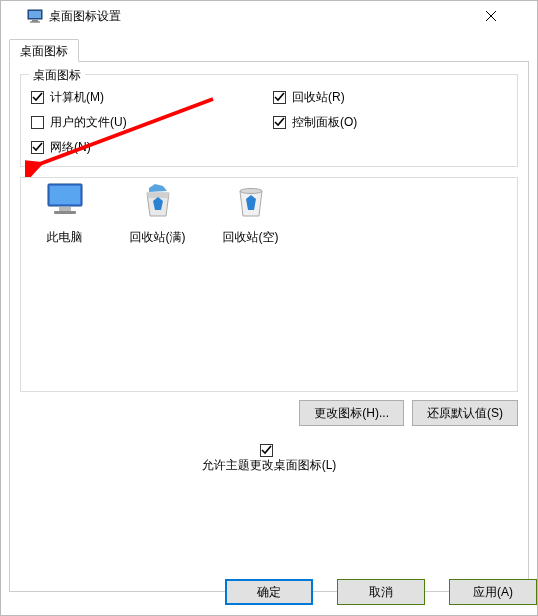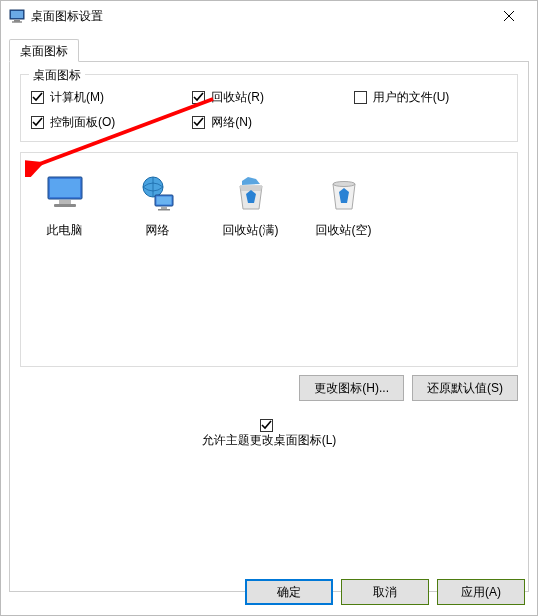--- a/index.html
+++ b/index.html
@@ -10,21 +10,21 @@
       width: 538px;
       height: 616px;
       position: relative;
       border: 1px solid #bbb;
     }
     
     .titlebar {
       height: 30px;
       display: flex;
       align-items: center;
-      padding: 0 8px;
+      padding: 0 26px;
       background: #fff;
     }
     .titlebar-icon {
       width: 16px; height: 16px;
       margin-right: 6px;
     }
     .titlebar-text { color: #000; font-size: 12px; }
     .titlebar-close {
       margin-left: auto;
       width: 40px; height: 30px;
@@ -69,21 +69,21 @@
     .groupbox-title {
       position: absolute;
       top: -8px; left: 8px;
       background: #fff;
       padding: 0 4px;
       color: #000;
     }
     
     .checkbox-grid {
       display: grid;
-      grid-template-columns: 1fr 1fr 1fr;
+      grid-template-columns: 1fr 1fr;
       row-gap: 10px;
       column-gap: 10px;
       gap: 8px;
     }
     .checkbox-item {
       display: flex;
       align-items: center;
       cursor: pointer;
     }
     .checkbox-box {
@@ -92,21 +92,21 @@
       margin-right: 6px;
       display: flex; align-items: center; justify-content: center;
       background: #fff;
     }
     .checkbox-box svg { width: 11px; height: 11px; display: none; }
     .checkbox-item.checked .checkbox-box svg { display: block; }
     
     .icon-panel {
       border: 1px solid #ddd;
       height: 215px;
-      padding: 20px 6px;
+      padding: 2px 6px;
       background: #fff;
     }
     .icon-row {
       display: flex;
       gap: 18px;
     }
     .icon-item {
       width: 75px;
       text-align: center;
       cursor: pointer;
@@ -134,23 +134,23 @@
       cursor: pointer;
       font-family: inherit;
     }
     .bottom-check {
       margin-top: 18px;
       flex-direction: column;
     }
     
     .dialog-bottom {
       position: absolute;
-      bottom: 10px; right: 12px;
-      display: flex;
-      gap: 8px;
+      bottom: 10px; right: 0;
+      display: flex;
+      gap: 24px;
     }
     .dialog-btn {
       width: 88px; height: 26px;
       border: 1px solid #4d7c0f;
       background: #e1e1e1;
       font-size: 12px;
       cursor: pointer;
       font-family: inherit;
     }
     .dialog-btn.default { border: 2px solid #0078d7; line-height: 22px; }
@@ -255,31 +255,20 @@
         <svg class="icon-svg" viewBox="0 0 42 42">
           <rect x="4" y="4" width="34" height="22" rx="1" fill="#3a7ad9" stroke="#1a4a8a"></rect>
           <rect x="6" y="6" width="30" height="18" fill="#5aa5f0"></rect>
           <rect x="15" y="27" width="12" height="4" fill="#b8b8b8"></rect>
           <rect x="10" y="31" width="22" height="3" rx="1" fill="#8a8a8a"></rect>
         </svg>
         <div class="icon-label">此电脑</div>
       </div>
 
 
-      <div class="icon-item">
-        <svg class="icon-svg" viewBox="0 0 42 42">
-          <circle cx="16" cy="14" r="10" fill="#4aa3e0" stroke="#1a6aa8"></circle>
-          <path d="M6 14 Q16 6 26 14 M6 14 Q16 22 26 14 M16 4 L16 24" stroke="#1a6aa8" stroke-width="0.8" fill="none"></path>
-          <rect x="18" y="22" width="18" height="11" rx="1" fill="#3a7ad9" stroke="#1a4a8a"></rect>
-          <rect x="19.5" y="23.5" width="15" height="8" fill="#6ab3f0"></rect>
-          <rect x="24" y="34" width="6" height="2" fill="#aaa"></rect>
-          <rect x="21" y="36" width="12" height="1.5" fill="#888"></rect>
-        </svg>
-        <div class="icon-label">网络</div>
-      </div>
 
       <div class="icon-item">
         <svg class="icon-svg" viewBox="0 0 42 42">
           <path d="M10 13 L32 13 L29 36 L13 36 Z" fill="#e8e8e8" stroke="#aaa"></path>
           <path d="M10 13 L32 13 L31 18 L11 18 Z" fill="#d0d0d0"></path>
           <path d="M12 8 L18 4 L26 6 L30 11 L12 12 Z" fill="#5aa5e0"></path>
           <path d="M16 21 L21 17 L26 21 L24 30 L18 30 Z" fill="#2a82d4"></path>
         </svg>
         <div class="icon-label">回收站(满)</div>
       </div>

